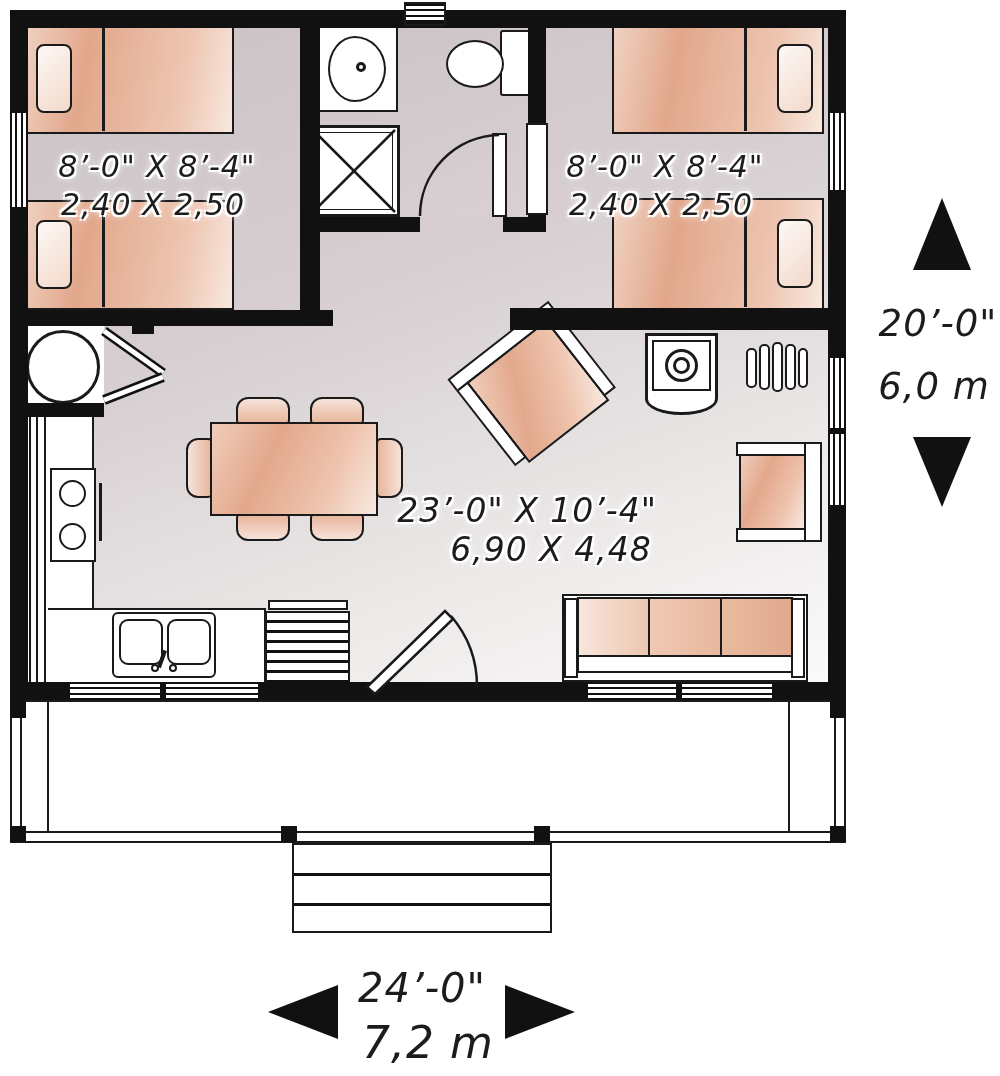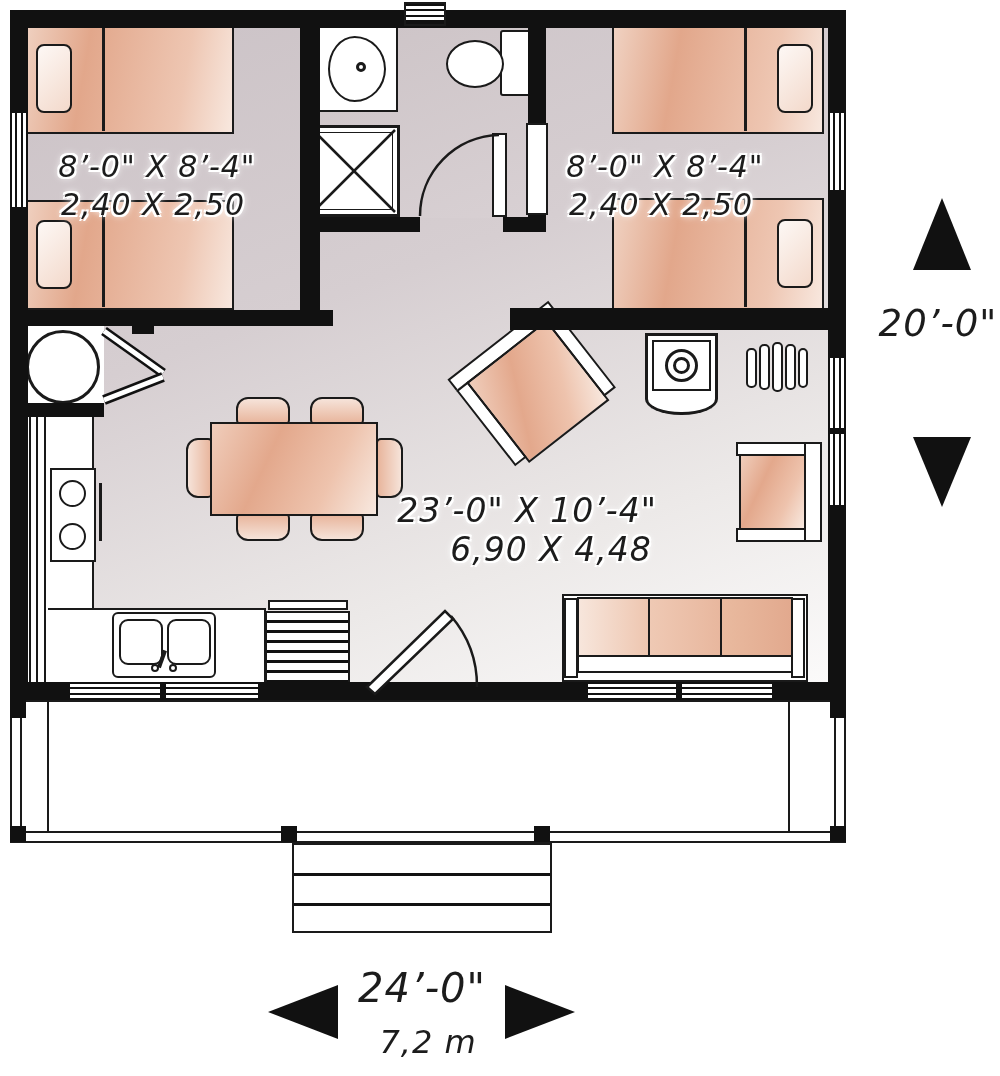--- a/index.html
+++ b/index.html
@@ -204,20 +204,21 @@
   <div class="label" style="left:153px;top:204px;font-size:30px;">2,40 X 2,50</div>
 
   <div class="label" style="left:665px;top:166px;font-size:30px;">8’-0" X 8’-4"</div>
   <div class="label" style="left:661px;top:204px;font-size:30px;">2,40 X 2,50</div>
 
   <div class="label" style="left:527px;top:510px;font-size:33px;">23’-0" X 10’-4"</div>
   <div class="label" style="left:551px;top:549px;font-size:33px;">6,90 X 4,48</div>
 
   <div class="tri" style="left:913px;top:198px;border-left:29px solid transparent;border-right:29px solid transparent;border-bottom:72px solid #111;"></div>
   <div class="label" style="left:938px;top:323px;font-size:37px;">20’-0"</div>
+  <div class="label" style="left:934px;top:386px;font-size:37px;">6,0 m</div>
   <div class="tri" style="left:913px;top:437px;border-left:29px solid transparent;border-right:29px solid transparent;border-top:70px solid #111;"></div>
 
   <div class="tri" style="left:268px;top:985px;border-top:27px solid transparent;border-bottom:27px solid transparent;border-right:70px solid #111;"></div>
   <div class="label" style="left:422px;top:988px;font-size:40px;">24’-0"</div>
-  <div class="label" style="left:428px;top:1042px;font-size:32px;">7,2 m</div>
+  <div class="label" style="left:428px;top:1042px;font-size:44px;">7,2 m</div>
   <div class="tri" style="left:505px;top:985px;border-top:27px solid transparent;border-bottom:27px solid transparent;border-left:70px solid #111;"></div>
 
 </div>
 
 </body></html>

